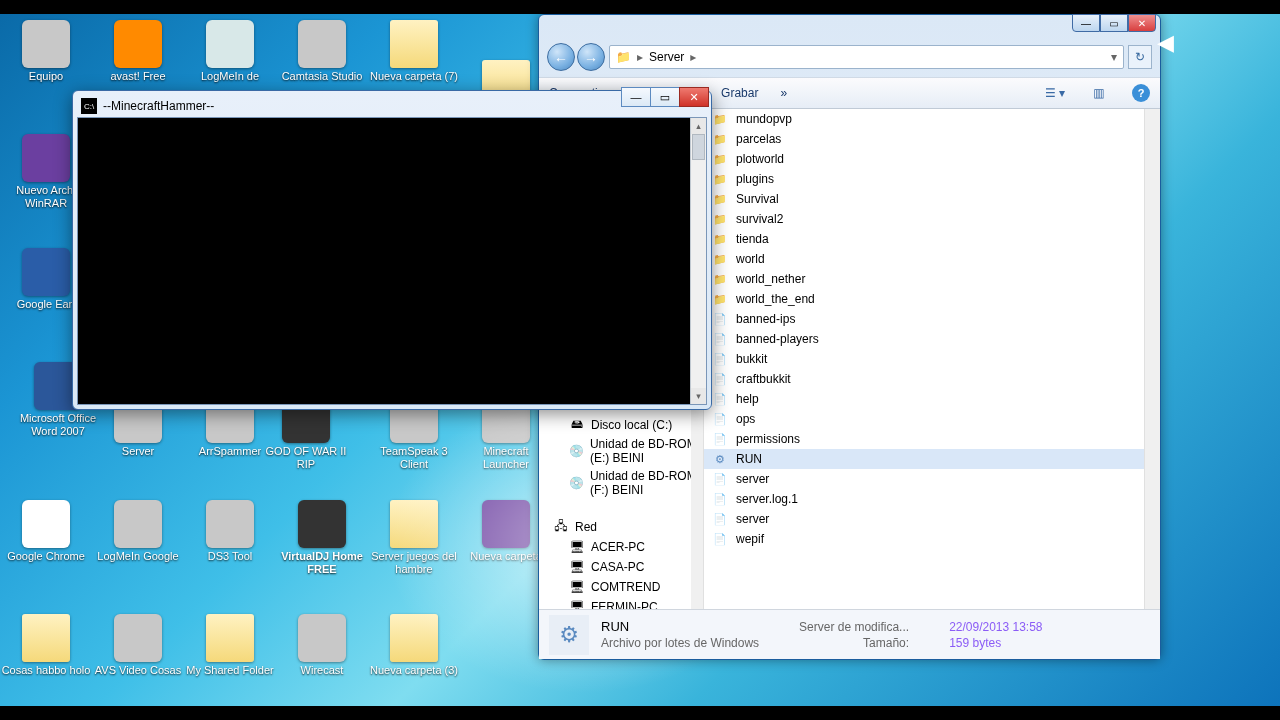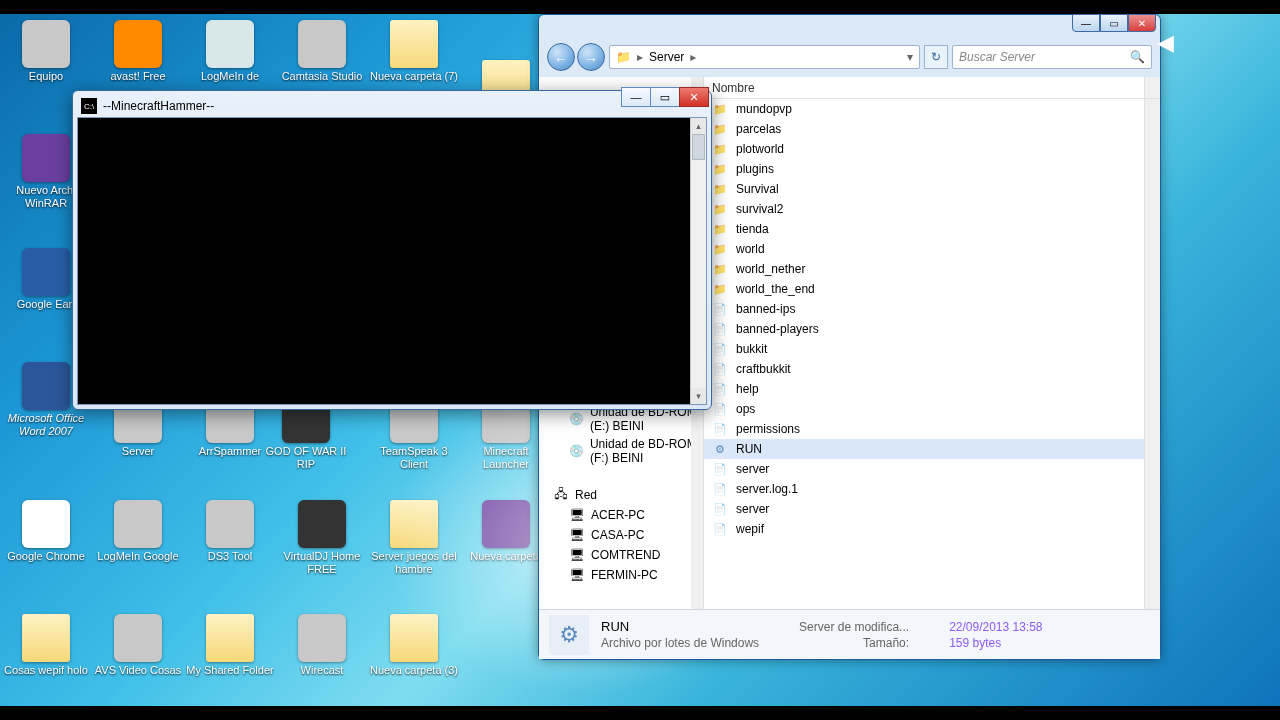--- a/index.html
+++ b/index.html
@@ -115,21 +115,21 @@
         <div class="lbl">hacks</div>
       </div>
       <div class="ico" style="left: 0px; top: 114px;">
         <div class="pic rar"></div>
         <div class="lbl">Nuevo Archi WinRAR</div>
       </div>
       <div class="ico" style="left: 0px; top: 228px;">
         <div class="pic earth"></div>
         <div class="lbl">Google Eart</div>
       </div>
-      <div class="ico" style="left: 0px; top: 342px; font-style: italic;">
+      <div class="ico" style="left: 12px; top: 342px;">
         <div class="pic word"></div>
         <div class="lbl">Microsoft Office Word 2007</div>
       </div>
       <div class="ico" style="left: 92px; top: 375px;">
         <div class="pic server"></div>
         <div class="lbl">Server</div>
       </div>
       <div class="ico" style="left: 184px; top: 375px;">
         <div class="pic server"></div>
         <div class="lbl">ArrSpammer</div>
@@ -151,35 +151,35 @@
         <div class="lbl">Google Chrome</div>
       </div>
       <div class="ico" style="left: 92px; top: 480px;">
         <div class="pic server"></div>
         <div class="lbl">LogMeIn Google</div>
       </div>
       <div class="ico" style="left: 184px; top: 480px;">
         <div class="pic server"></div>
         <div class="lbl">DS3 Tool</div>
       </div>
-      <div class="ico" style="left: 276px; top: 480px;">
+      <div class="ico" style="left: 276px; top: 480px; font-weight: bold;">
         <div class="pic disc"></div>
         <div class="lbl">VirtualDJ Home FREE</div>
       </div>
       <div class="ico" style="left: 368px; top: 480px;">
         <div class="pic folder"></div>
         <div class="lbl">Server juegos del hambre</div>
       </div>
       <div class="ico" style="left: 460px; top: 480px;">
         <div class="pic rar"></div>
         <div class="lbl">Nueva carpeta</div>
       </div>
       <div class="ico" style="left: 0px; top: 594px;">
         <div class="pic folder"></div>
-        <div class="lbl">Cosas wepif holo</div>
+        <div class="lbl">Cosas habbo holo</div>
       </div>
       <div class="ico" style="left: 92px; top: 594px;">
         <div class="pic server"></div>
         <div class="lbl">AVS Video Cosas</div>
       </div>
       <div class="ico" style="left: 184px; top: 594px;">
         <div class="pic folder"></div>
         <div class="lbl">My Shared Folder</div>
       </div>
       <div class="ico" style="left: 276px; top: 594px;">
@@ -205,24 +205,30 @@
       </div>
       <div class="addr">
         <span style="color:#c9a948">📁</span>
         <span class="sep">▸</span>
         <span class="crumb">Server</span>
         <span class="sep">▸</span>
         <span style="flex:1"></span>
         <span style="color:#666">▾</span>
       </div>
       <div class="refresh">↻</div>
-      <div class="search">
-        <span>Buscar Server</span>
-        <span class="mag">🔍</span>
-      </div>
+    </div>
+    <div class="toolbar">
+      <div class="tbtn"><span>Compartir con</span> <span>▾</span></div>
+      <div class="tbtn">Imprimir</div>
+      <div class="tbtn">Grabar</div>
+      <div class="tbtn">»</div>
+      <div class="spacer"></div>
+      <div class="iconbtn">☰ ▾</div>
+      <div class="iconbtn">▥</div>
+      <div class="iconbtn help">?</div>
     </div>
     <div class="body">
       <div class="nav-pane">
         <div style="height:304px"></div>
         <div id="navdrv">
             <div class="nav-item sub">
               <span class="nav-ic">🖴</span>
               <span>Disco local (C:)</span>
             </div>
             <div class="nav-item sub">
@@ -252,24 +258,20 @@
               <span class="nav-ic">🖥</span>
               <span>COMTREND</span>
             </div>
             <div class="nav-item sub">
               <span class="nav-ic">🖥</span>
               <span>FERMIN-PC</span>
             </div>
           </div>
       </div>
       <div class="filelist">
-        <div class="col-head">
-          <span>Nombre</span>
-          <div class="scrollv"></div>
-        </div>
         <div class="files" id="files">
           <div class="scrollv" style="top:0"></div>
         <div class="frow">
               <span class="fic folder">📁</span>
               <span>mundopvp</span>
             </div>
             <div class="frow">
               <span class="fic folder">📁</span>
               <span>parcelas</span>
             </div>

